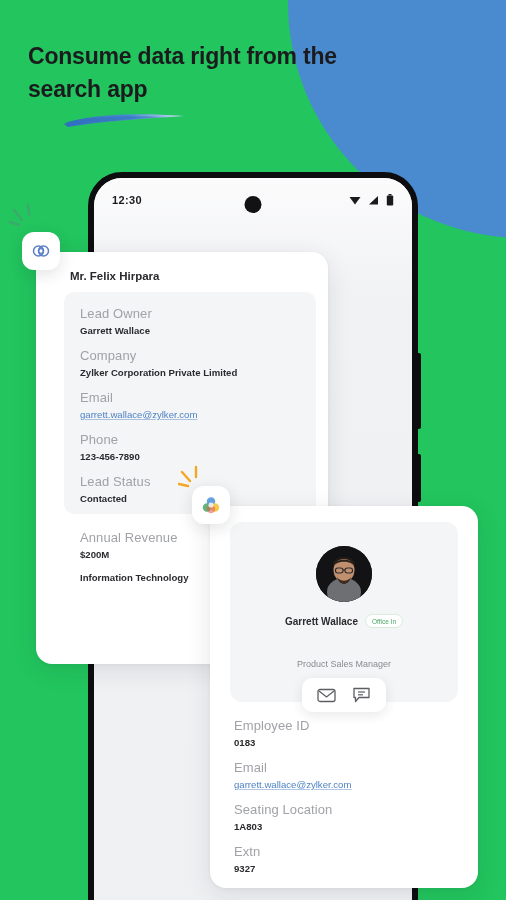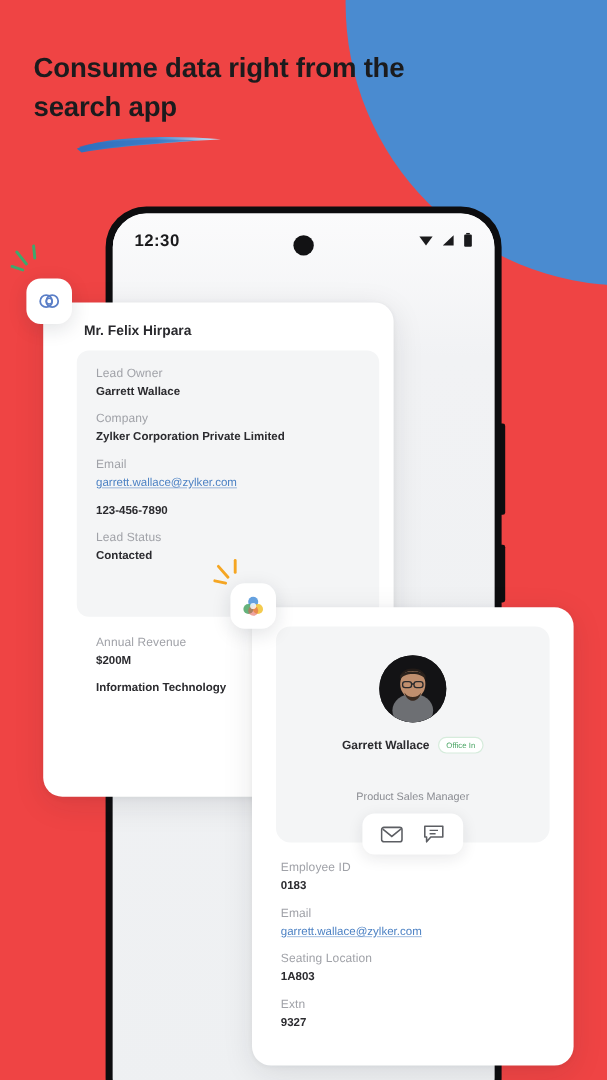--- a/index.html
+++ b/index.html
@@ -8,21 +8,21 @@
   }
   body {
     width: 506px; height: 900px;
     position: relative;
     overflow: hidden;
     font-family: "Liberation Sans", sans-serif;
     background: #f4f5f7;
   }
   .stage {
     position: absolute; inset: 0;
-    background: #ef4444;
+    background: #22c55e;
     overflow: hidden;
   }
   
   .blue-blob {
     position: absolute;
     top: -232px; left: 288px;
     width: 470px; height: 470px;
     border-radius: 50%;
     background: #4a8bd0;
   }
@@ -79,21 +79,21 @@
   .statusbar {
     position: absolute;
     left: 0; right: 0; top: 0;
     height: 44px;
     display: flex;
     align-items: center;
     padding: 0 18px;
     box-sizing: border-box;
     color: #1a1a1c;
   }
-  .sb-time { font-size: 14px; font-weight: 600; letter-spacing: .4px; }
+  .sb-time { font-size: 11px; font-weight: 600; letter-spacing: .4px; }
   .sb-spacer { flex: 1; }
   .punch-hole {
     position: absolute;
     left: 50%; top: 18px;
     transform: translateX(-50%);
     width: 17px; height: 17px;
     border-radius: 50%;
     background: #121214;
   }
   .sb-icons { display: flex; align-items: center; gap: 7px; }
@@ -120,21 +120,21 @@
     position: absolute;
     left: 28px; top: 40px;
     right: 12px;
     height: 222px;
     background: #f4f5f6;
     border-radius: 10px;
   }
   .fieldlist { position: absolute; }
   .field { margin-bottom: 12px; }
   .field-label {
-    font-size: 10px;
+    font-size: 13px;
     color: #a0a2a8;
     margin-bottom: 4px;
     letter-spacing: .1px;
   }
   .field-value {
     font-size: 9.6px;
     color: #2b2b2f;
     font-weight: 600;
   }
   .field-value.link {
@@ -290,20 +290,21 @@
       </div>
       <div class="field">
         <div class="field-label">Company</div>
         <div class="field-value">Zylker Corporation Private Limited</div>
       </div>
       <div class="field">
         <div class="field-label">Email</div>
         <div class="field-value link">garrett.wallace@zylker.com</div>
       </div>
       <div class="field">
+        <div class="field-label">Phone</div>
         <div class="field-value">123-456-7890</div>
       </div>
       <div class="field">
         <div class="field-label">Lead Status</div>
         <div class="field-value">Contacted</div>
       </div>
     </div>
 
     <div class="fieldlist lead-lower">
       <div class="field">

